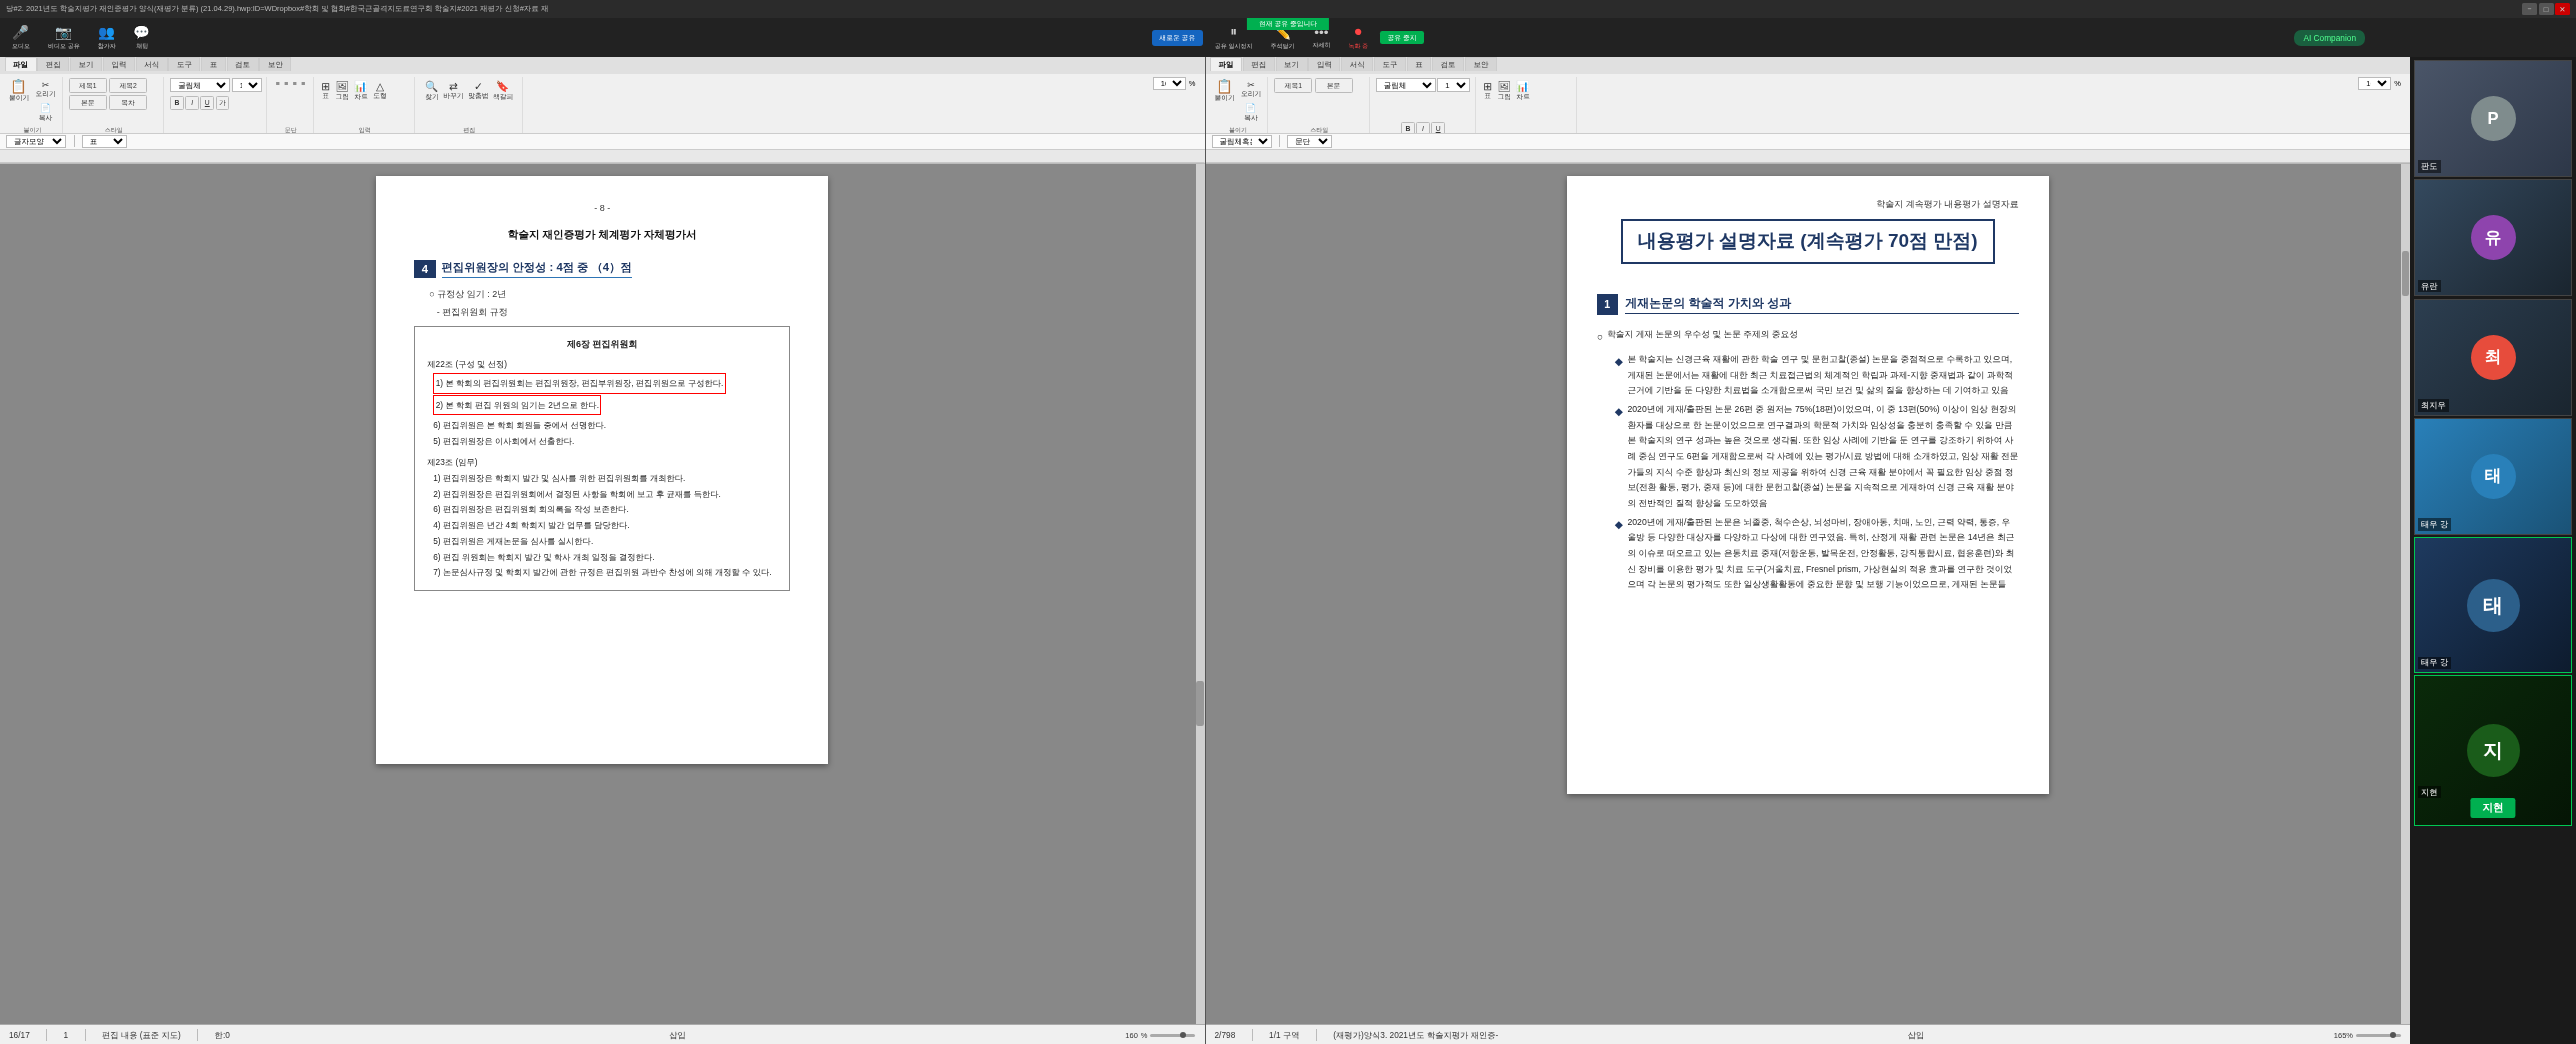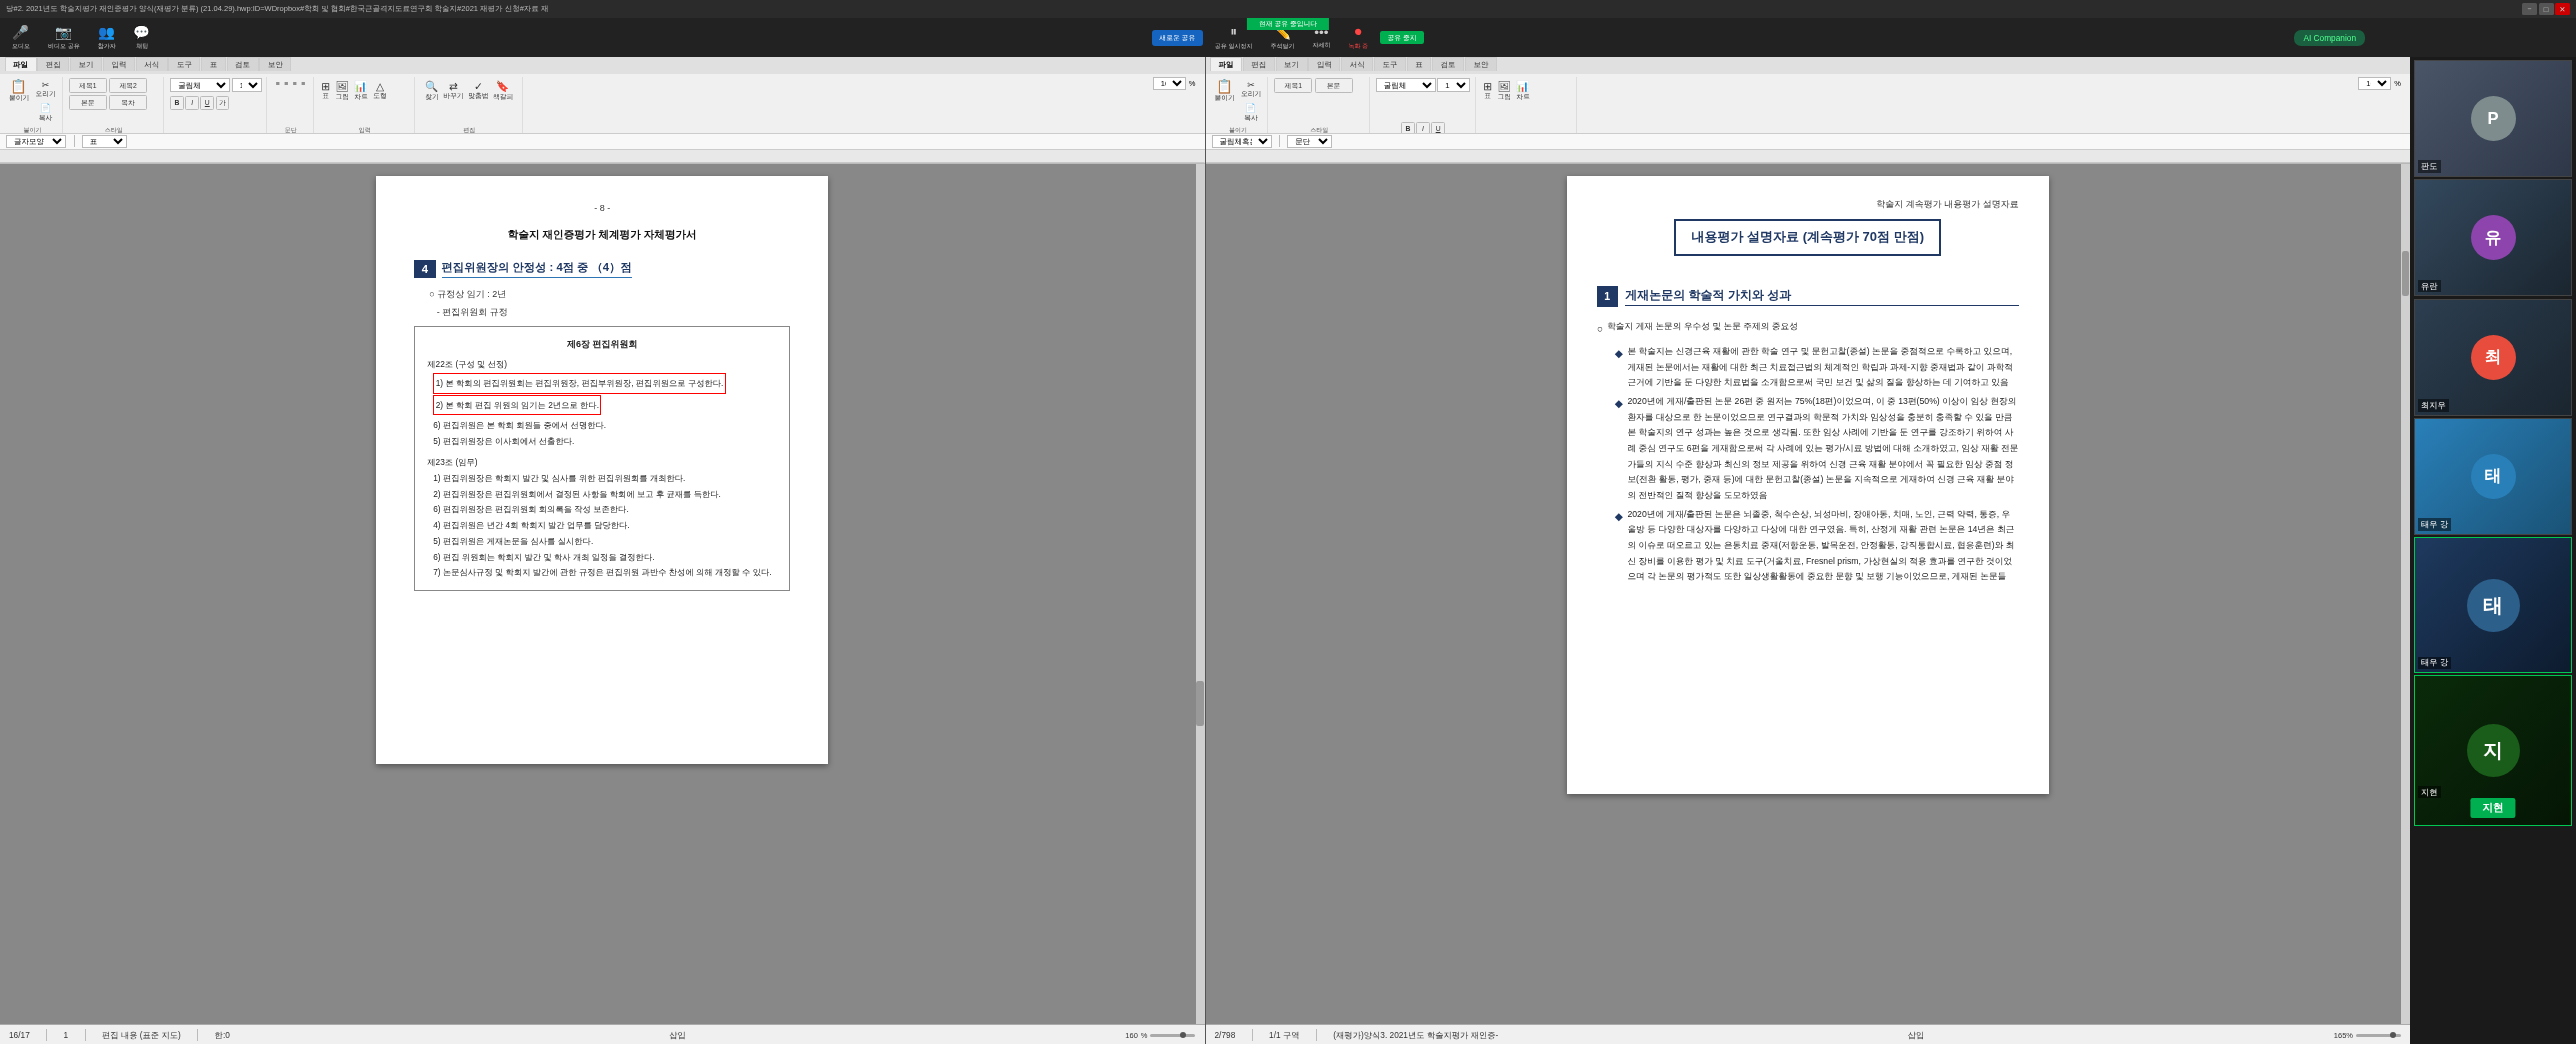--- a/index.html
+++ b/index.html
@@ -289,21 +289,21 @@
     .right-page-title {
       text-align: right;
       font-size: 9px;
       color: #333;
       margin-bottom: 7.5px;
     }
     .title-box {
       border: 2.3px solid #1f3864;
       padding: 7.5px 15px;
       text-align: center;
-      font-size: 13px;
+      font-size: 19px;
       font-weight: bold;
       color: #1f3864;
       margin-bottom: 15px;
       display: inline-block;
     }
     .right-body {
       font-size: 8.7px;
       line-height: 1.8;
       color: #222;
     }

